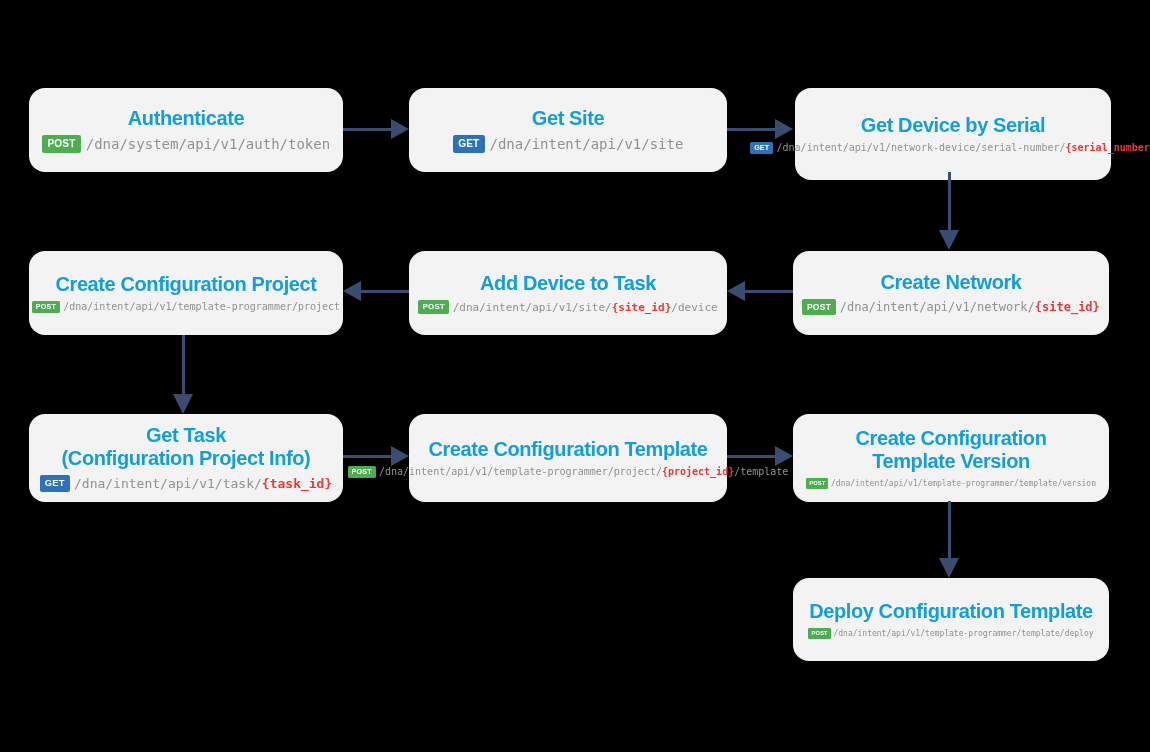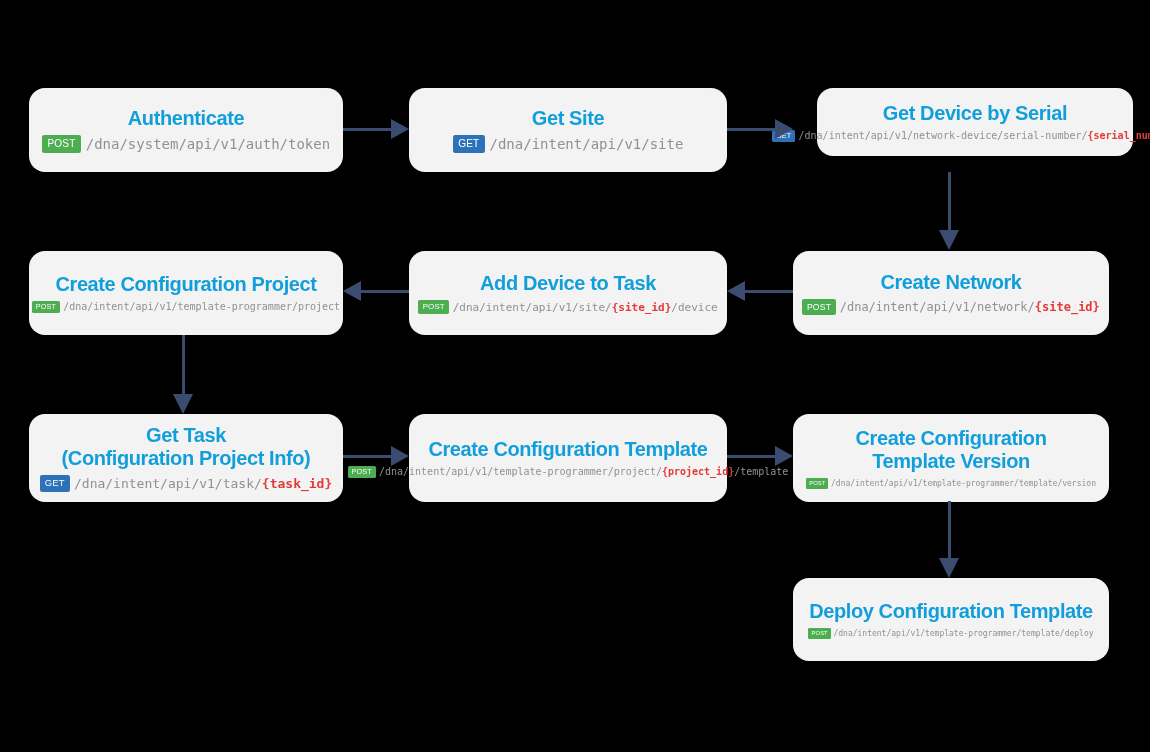--- a/index.html
+++ b/index.html
@@ -16,28 +16,28 @@
     color:#119fdb;font-weight:bold;font-size:20px;line-height:1.15;
     letter-spacing:-0.4px;text-align:center;white-space:nowrap;
   }
   .endpoint{
     display:flex;align-items:center;margin-top:5px;
     font-family:"DejaVu Sans Mono","Liberation Mono",monospace;
     color:#8f9193;white-space:nowrap;
   }
   .method{
     display:inline-block;color:#fff;font-family:"Liberation Sans",sans-serif;
-    font-weight:normal;font-size:0.72em;padding:0.3em 0.55em;margin-right:0.45em;
+    font-weight:bold;font-size:0.72em;padding:0.3em 0.55em;margin-right:0.45em;
     border-radius:0.22em;letter-spacing:0.02em;line-height:1.2;
   }
   .param{color:#e23c38;font-weight:bold;}
   
   .b1{left:29px;top:88px;width:314px;height:84px}
   .b2{left:409px;top:88px;width:318px;height:84px}
-  .b3{left:817px;top:88px;width:316px;height:68px}
+  .b3{left:795px;top:88px;width:316px;height:92px}
   .b4{left:793px;top:251px;width:316px;height:84px}
   .b5{left:409px;top:251px;width:318px;height:84px}
   .b6{left:29px;top:251px;width:314px;height:84px}
   .b7{left:29px;top:414px;width:314px;height:88px}
   .b8{left:409px;top:414px;width:318px;height:88px}
   .b9{left:793px;top:414px;width:316px;height:88px}
   .b10{left:793px;top:578px;width:316px;height:83px}
   
   .p14{font-size:14px}.p13{font-size:13px}.p12{font-size:12px}
   .p11{font-size:11px}.p10{font-size:10px}.p8{font-size:8px}.p7{font-size:10px}

